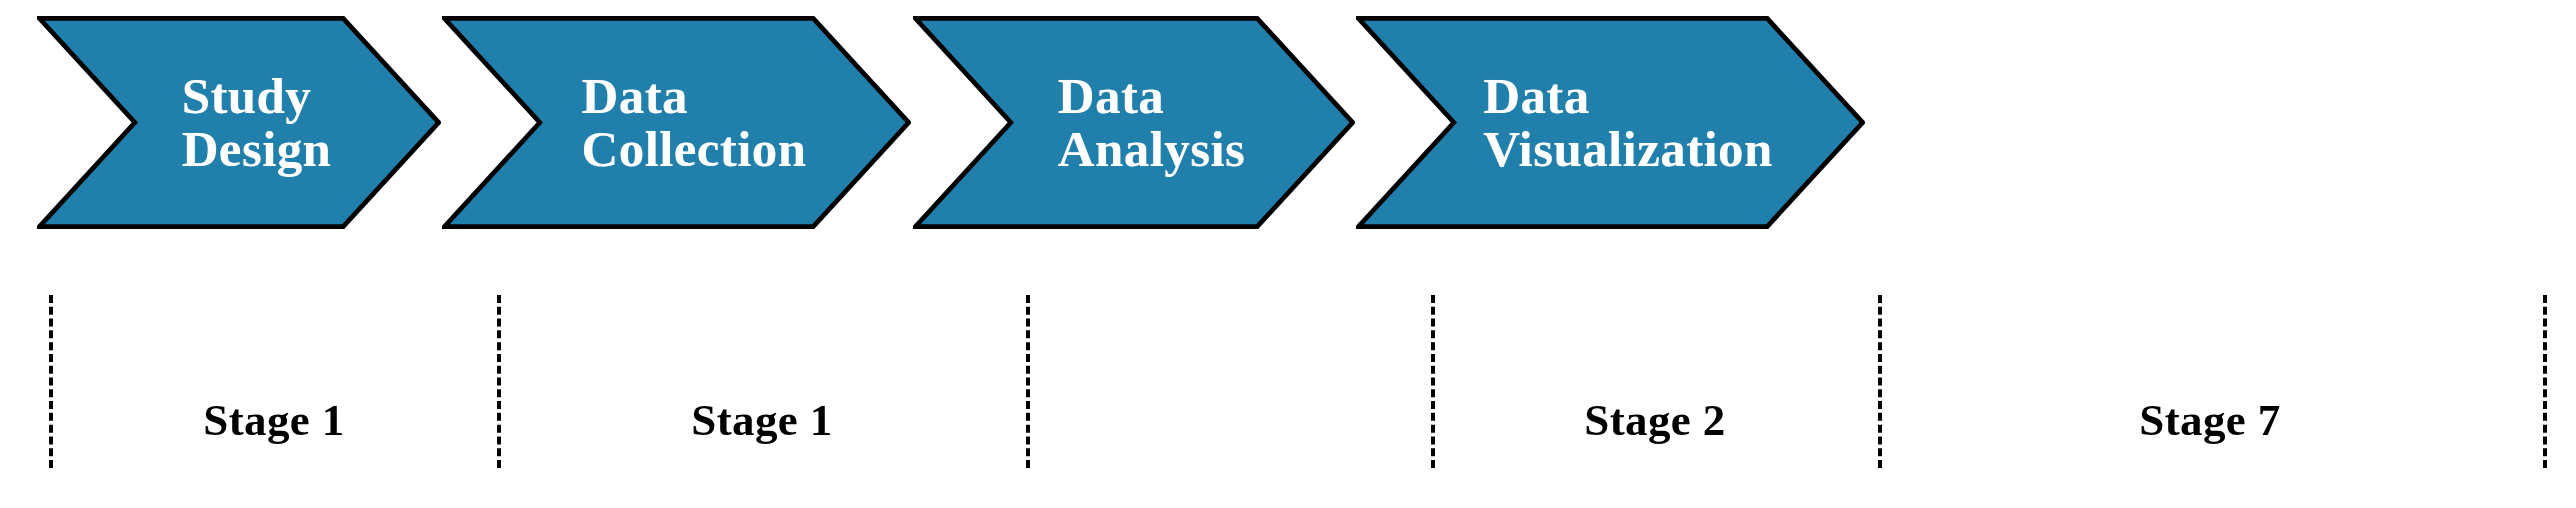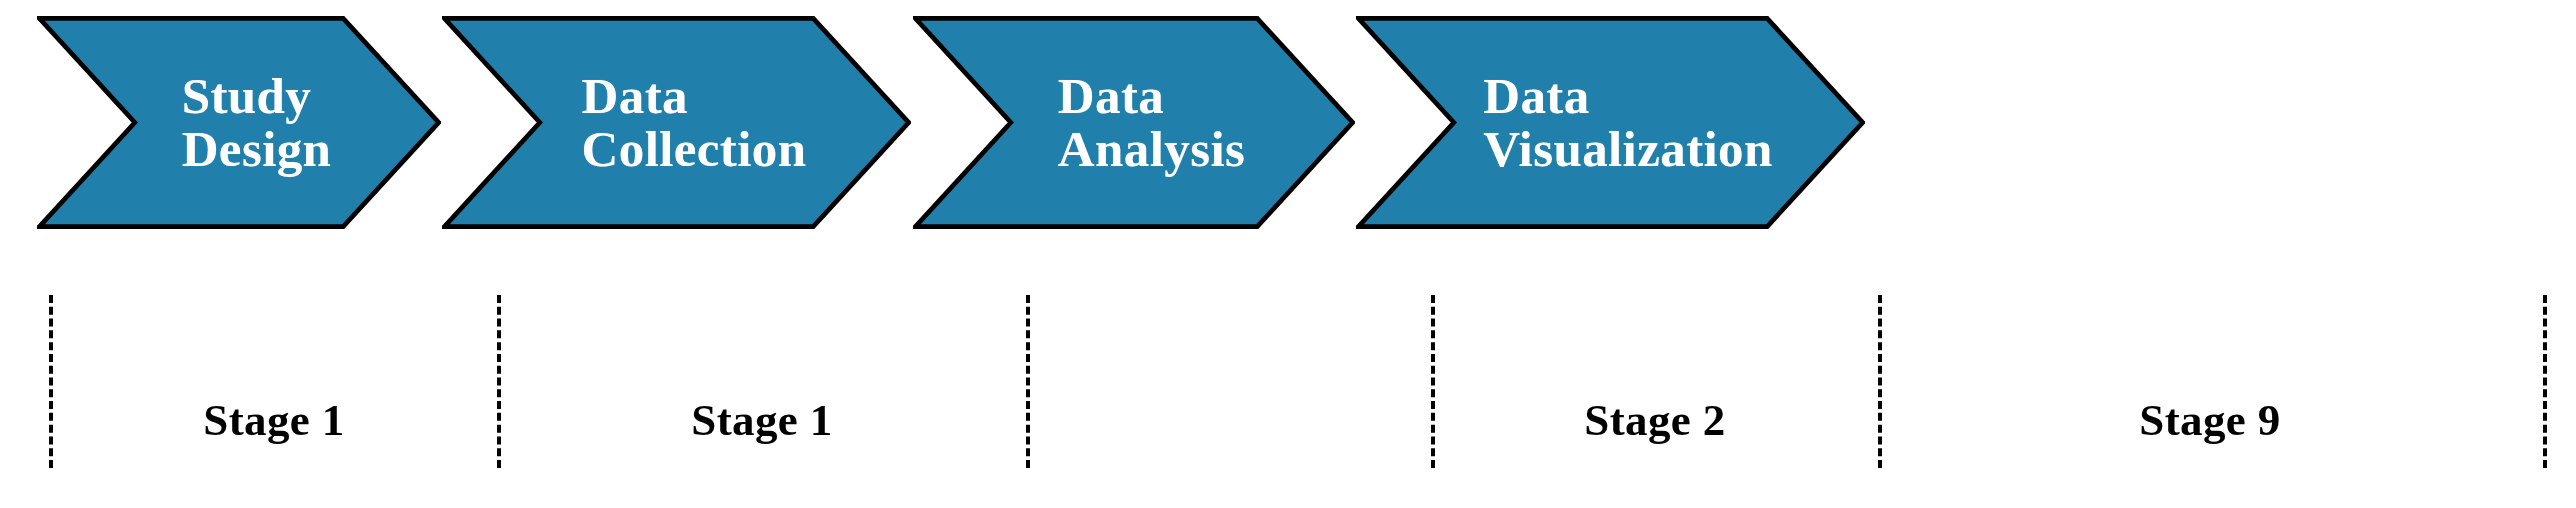--- a/index.html
+++ b/index.html
@@ -106,18 +106,18 @@
     <div class="divider" style="left:49px;"></div>
     <div class="divider" style="left:497px;"></div>
     <div class="divider" style="left:1026px;"></div>
     <div class="divider" style="left:1431px;"></div>
     <div class="divider" style="left:1878px;"></div>
     <div class="divider" style="left:2543px;"></div>
 
     <div class="stage-label" style="left:274px;">Stage 1</div>
     <div class="stage-label" style="left:762px;">Stage 1</div>
     <div class="stage-label" style="left:1655px;">Stage 2</div>
-    <div class="stage-label" style="left:2210px;">Stage 9</div>
+    <div class="stage-label" style="left:2210px;">Stage 7</div>
 
   </div>
 
 </div>
 
 
 </body></html>

